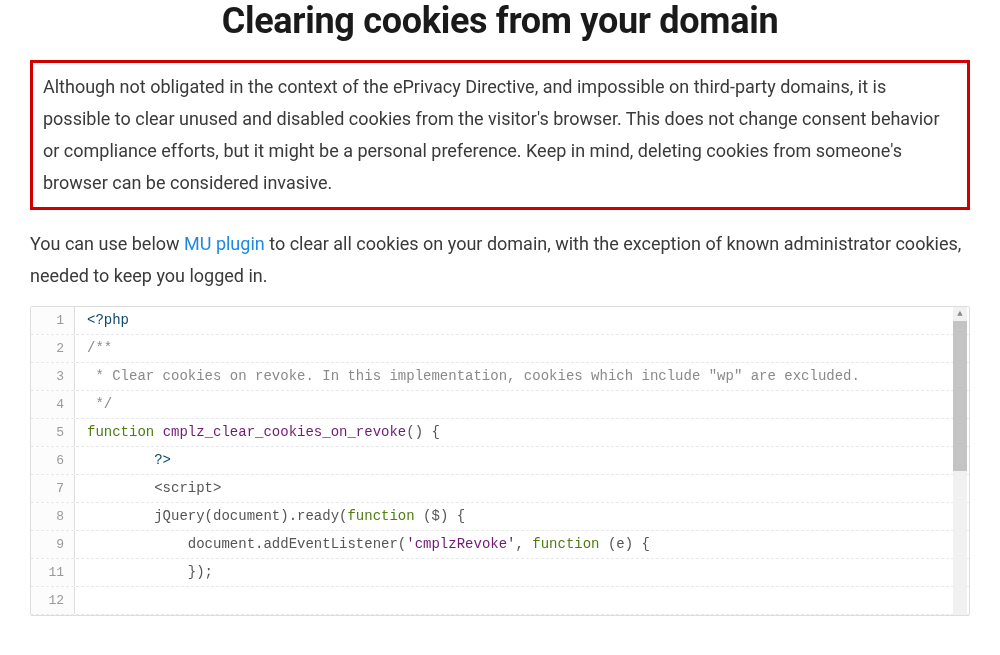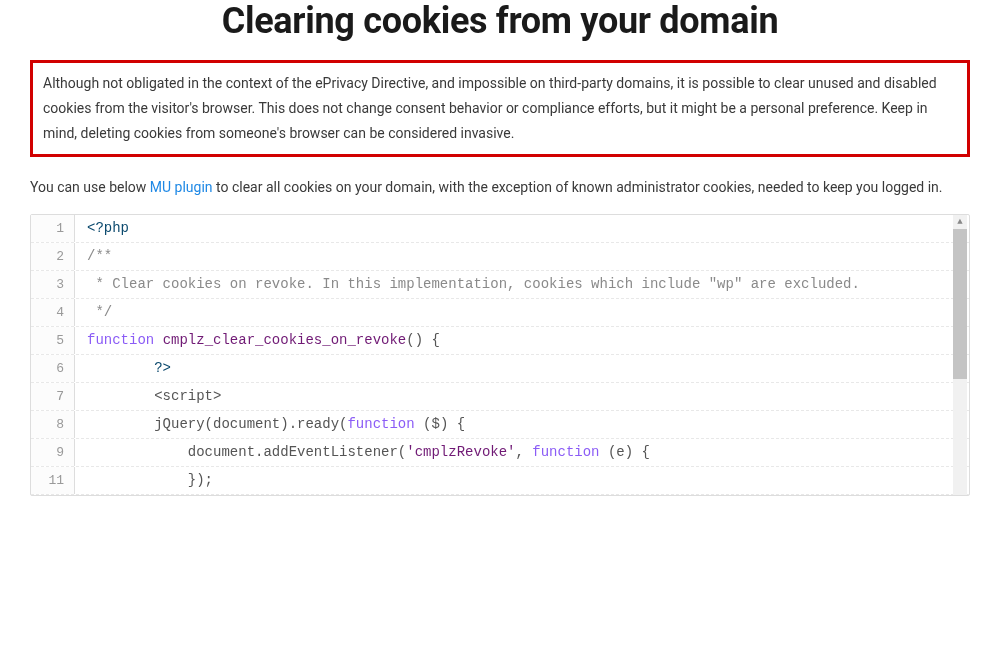--- a/index.html
+++ b/index.html
@@ -21,21 +21,21 @@
       margin-bottom: 18px;
       letter-spacing: -0.3px;
       text-align: center;
     }
     .highlighted-box {
       border: 3px solid #d10000;
       padding: 8px 10px;
       margin-bottom: 18px;
     }
     p {
-      font-size: 14px;
+      font-size: 18px;
       line-height: 1.78;
       color: #3a3a3a;
     }
     .intro-para {
       margin-bottom: 14px;
     }
     a.mu-link {
       color: #1e88e5;
       text-decoration: none;
     }
@@ -71,21 +71,21 @@
     }
     .line-content {
       flex: 1;
       padding-left: 12px;
       white-space: pre;
       line-height: 27px;
       color: #555;
     }
     .tok-tag    { color: #0c4a6e; }
     .tok-cmt    { color: #8a8a8a; }
-    .tok-kw     { color: #8b5cf6; }
+    .tok-kw     { color: #4d7c0f; }
     .tok-fn     { color: #701a75; }
     .tok-str    { color: #701a75; }
     .scroll-track {
       position: absolute;
       right: 2px;
       top: 0;
       width: 14px;
       height: 100%;
       background: #f1f1f1;
       pointer-events: none;
@@ -158,18 +158,22 @@
         <div class="line-content" data-name="line-content"><span>        jQuery(document).ready(</span><span class="tok-kw">function</span><span> ($) {</span></div>
       </div>
       <div class="code-line" data-name="code-line">
         <div class="line-no" data-name="line-number">9</div>
         <div class="line-content" data-name="line-content"><span>            document.addEventListener(</span><span class="tok-str">'cmplzRevoke'</span><span>, </span><span class="tok-kw">function</span><span> (e) {</span></div>
       </div>
       <div class="code-line" data-name="code-line">
         <div class="line-no" data-name="line-number">11</div>
         <div class="line-content" data-name="line-content"><span>            });</span></div>
       </div>
+      <div class="code-line" data-name="code-line">
+        <div class="line-no" data-name="line-number">12</div>
+        <div class="line-content" data-name="line-content"><span></span></div>
+      </div>
     </div>
   <div class="scroll-track" data-name="scrollbar-track">
     <div class="scroll-up" data-name="scrollbar-up-arrow-icon">▲</div>
     <div class="scroll-thumb" data-name="scrollbar-thumb"></div>
   </div>
 </div>
 
 </body></html>

